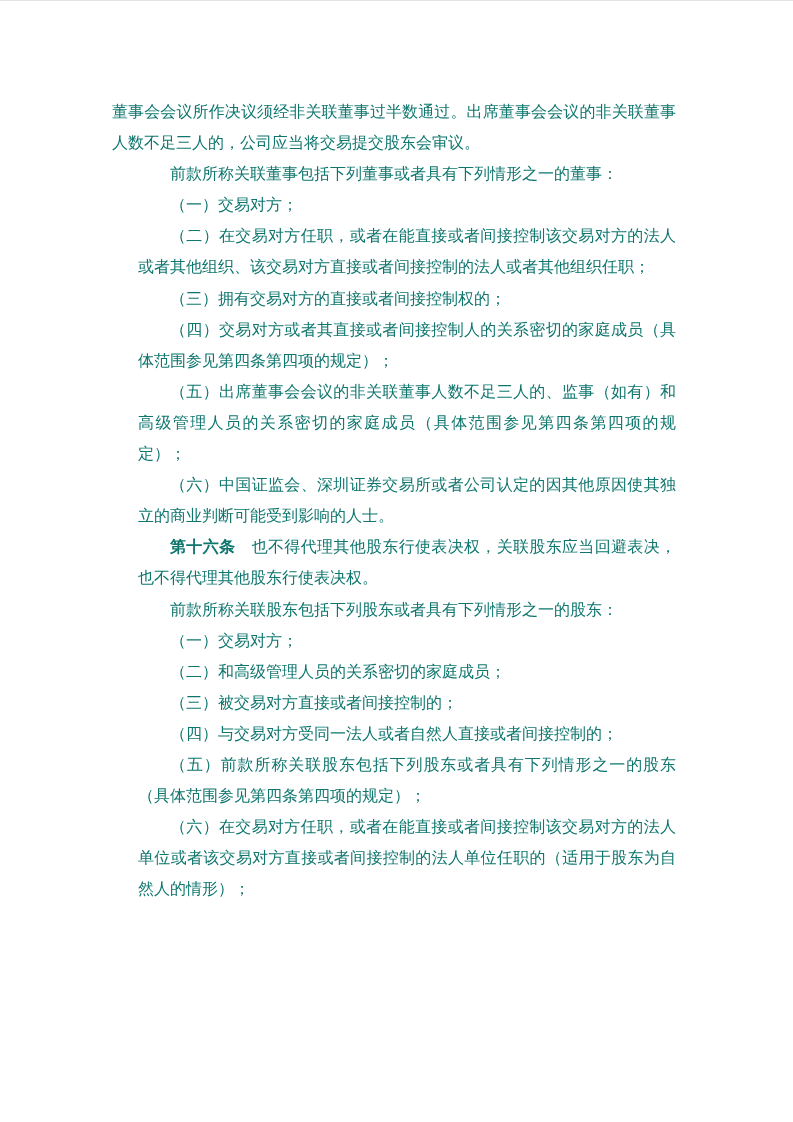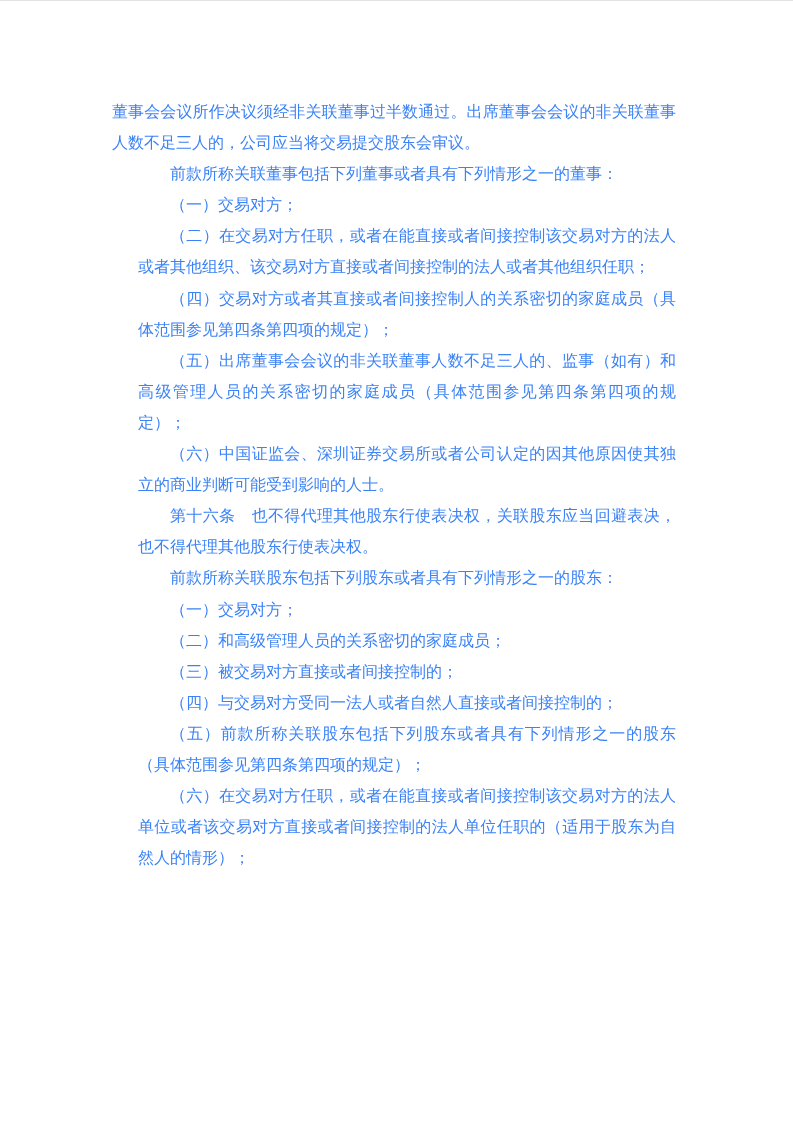--- a/index.html
+++ b/index.html
@@ -21,41 +21,42 @@
     left: 112px;
     top: 95px;
     width: 564px;
   }
   .doc-content p {
     margin: 0;
     padding: 0;
     font-family: "Liberation Serif", "DejaVu Serif", serif;
     font-size: 16px;
     line-height: 31.1px;
-    color: #3b82f6;
+    color: #0f766e;
     text-align: justify;
     letter-spacing: 0;
   }
   .doc-content p.indent {
     text-indent: 2em;
     margin-left: 26px;
   }
   .bold {
-    font-weight: normal;
+    font-weight: bold;
   }
 </style>
 </head>
 <body>
 
 <div class="page">
   <div class="doc-content">
       <p><span>董事会会议所作决议须经非关联董事过半数通过。出席董事会会议的非关联董事人数不足三人的，公司应当将交易提交股东会审议。</span></p>
       <p class="indent"><span>前款所称关联董事包括下列董事或者具有下列情形之一的董事：</span></p>
       <p class="indent"><span>（一）交易对方；</span></p>
       <p class="indent"><span>（二）在交易对方任职，或者在能直接或者间接控制该交易对方的法人或者其他组织、该交易对方直接或者间接控制的法人或者其他组织任职；</span></p>
+      <p class="indent"><span>（三）拥有交易对方的直接或者间接控制权的；</span></p>
       <p class="indent"><span>（四）交易对方或者其直接或者间接控制人的关系密切的家庭成员（具体范围参见第四条第四项的规定）；</span></p>
       <p class="indent"><span>（五）出席董事会会议的非关联董事人数不足三人的、监事（如有）和高级管理人员的关系密切的家庭成员（具体范围参见第四条第四项的规定）；</span></p>
       <p class="indent"><span>（六）中国证监会、深圳证券交易所或者公司认定的因其他原因使其独立的商业判断可能受到影响的人士。</span></p>
       <p class="indent"><span class="bold">第十六条</span><span>　也不得代理其他股东行使表决权，关联股东应当回避表决，也不得代理其他股东行使表决权。</span></p>
       <p class="indent"><span>前款所称关联股东包括下列股东或者具有下列情形之一的股东：</span></p>
       <p class="indent"><span>（一）交易对方；</span></p>
       <p class="indent"><span>（二）和高级管理人员的关系密切的家庭成员；</span></p>
       <p class="indent"><span>（三）被交易对方直接或者间接控制的；</span></p>
       <p class="indent"><span>（四）与交易对方受同一法人或者自然人直接或者间接控制的；</span></p>
       <p class="indent"><span>（五）前款所称关联股东包括下列股东或者具有下列情形之一的股东（具体范围参见第四条第四项的规定）；</span></p>

